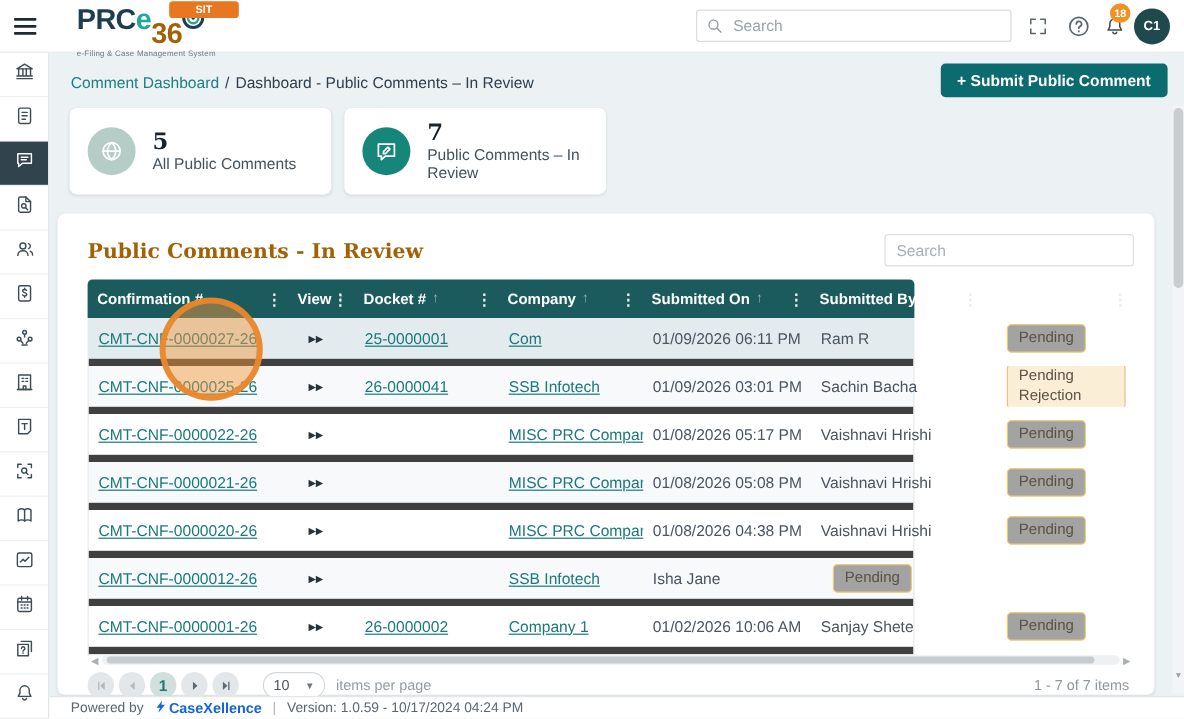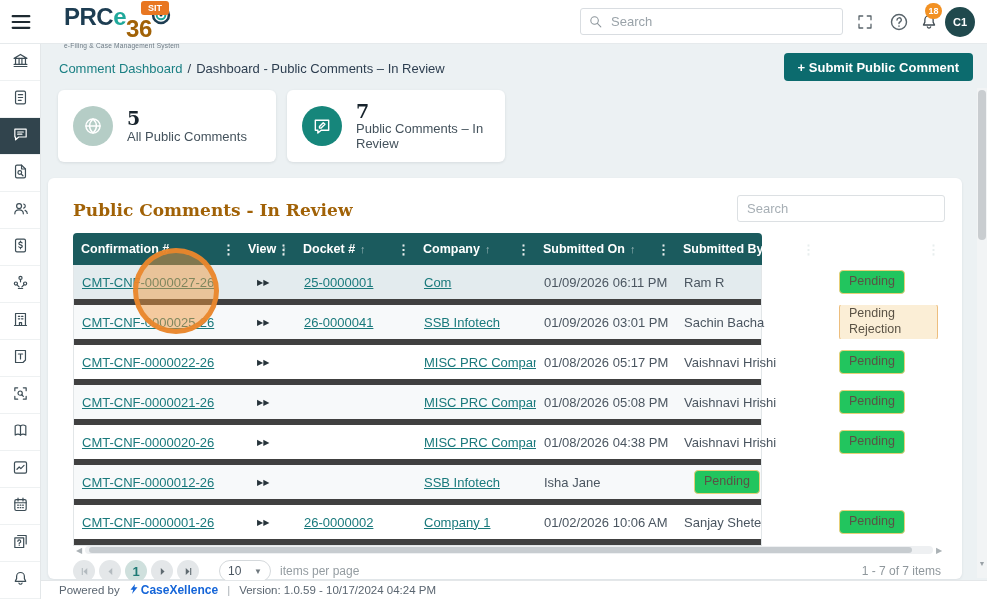--- a/index.html
+++ b/index.html
@@ -9,21 +9,21 @@
 
   
   .topbar { position:absolute; left:0; top:0; width:987px; height:44px; background:#fff; border-bottom:1px solid #e6eaec; z-index:5; }
   .hamburger { position:absolute; left:10px; top:12px; width:24px; height:20px; color:#1e2a31; cursor:pointer; }
   .hamburger svg { width:22px; height:20px; }
   .logo { position:absolute; left:64px; top:5px; line-height:1; cursor:pointer; }
   .logo-row { font-size:24px; font-weight:bold; letter-spacing:-0.5px; display:flex; align-items:flex-start; }
   .logo-prc { color:#1d3d52; } .logo-e { color:#1fa89b; } .logo-36 { color:#a16207;margin-top:12px; }
   .logo-target { width:20px; height:20px; margin-left:-1px; }
   .logo-sub { font-size:6.6px; color:#6d7a84; margin-top:2px; letter-spacing:0.2px; }
-  .env-badge { position:absolute; left:141px; top:1px; background:#e87722; color:#fff; font-size:9px; font-weight:bold; padding:2px 7px; border-radius:3px; }
+  .env-badge { position:absolute; left:141px; top:1px; background:#e87722; color:#fff; font-size:9px; font-weight:bold; padding:2px 22px; border-radius:3px; }
   .top-search { position:absolute; left:580px; top:8px; width:263px; height:27px; }
   .top-search input { width:100%; height:100%; border:1px solid #d9dde1; border-radius:3px; padding:0 10px 0 30px; font-size:13px; color:#444; outline:none; font-family:inherit; }
   .top-search input::placeholder { color:#9aa3a9; }
   .top-search .ic { position:absolute; left:8px; top:6px; width:15px; height:15px; color:#8d969c; }
   .top-search .ic svg { width:15px; height:15px; }
   .tb-ic { position:absolute; top:13px; width:18px; height:18px; color:#59646b; cursor:pointer; }
   .tb-ic svg { width:18px; height:18px; }
   #ic-fullscreen { left:856px; } #ic-help { left:889px; top:12px; width:20px; height:20px; }
   #ic-help svg { width:20px; height:20px; }
   #ic-bell { left:920px; top:13px; width:19px; height:19px; color:#3f4a51; }
@@ -66,21 +66,21 @@
   .th .sort { margin-left:5px; font-size:11px; color:rgba(255,255,255,.55); }
   .th .dots { position:absolute; right:2px; color:#e8eeee; font-size:13px; padding:0 3px; cursor:pointer; }
   .tbody { border:1px solid #e2e6e8; border-top:none; }
   .tr { display:grid; grid-template-columns:167px 55px 120px 120px 140px 145px 125px; height:40px; background:#fff; border-bottom:6px solid #404040; }
   .tr.alt { background:#f7f9fa; }
   .tr.selected { background:#e3ebee; }
   .td { display:flex; align-items:center; padding:0 8px; font-size:13px; color:#4a5560; overflow:hidden; white-space:nowrap; }
   .lnk { color:#19797c; text-decoration:underline; cursor:pointer; }
   .td-view { padding-left:16px; }
   .ff { font-size:8px; color:#26333a; letter-spacing:0px; cursor:pointer; }
-  .badge { border:1px solid #e6cf78; background:#22c55e; color:#5a5245; border-radius:4px; padding:3px 9px; font-size:12.5px; margin-left:10px; line-height:1.25; }
+  .badge { border:1px solid #e6cf78; background:#a3a3a3; color:#5a5245; border-radius:4px; padding:3px 9px; font-size:12.5px; margin-left:10px; line-height:1.25; }
   .badge.warn { border-color:#edbe7e; background:#fbeed6; padding:2px 9px; white-space:normal; width:104px; }
 
   
   .hscroll { position:absolute; left:25px; top:367px; width:872px; height:10px; display:flex; align-items:center; }
   .hs-arrow { color:#aab1b5; font-size:8px; width:12px; text-align:center; cursor:pointer; }
   .hs-track { flex:1; height:8px; background:#eef0f2; border-radius:4px; position:relative; cursor:pointer; }
   .hs-thumb { position:absolute; left:4px; top:1px; height:6px; width:97%; background:#c7ccd0; border-radius:3px; cursor:grab; }
 
   
   .pager { position:absolute; left:25px; top:381px; width:872px; height:24px; display:flex; align-items:center; }

